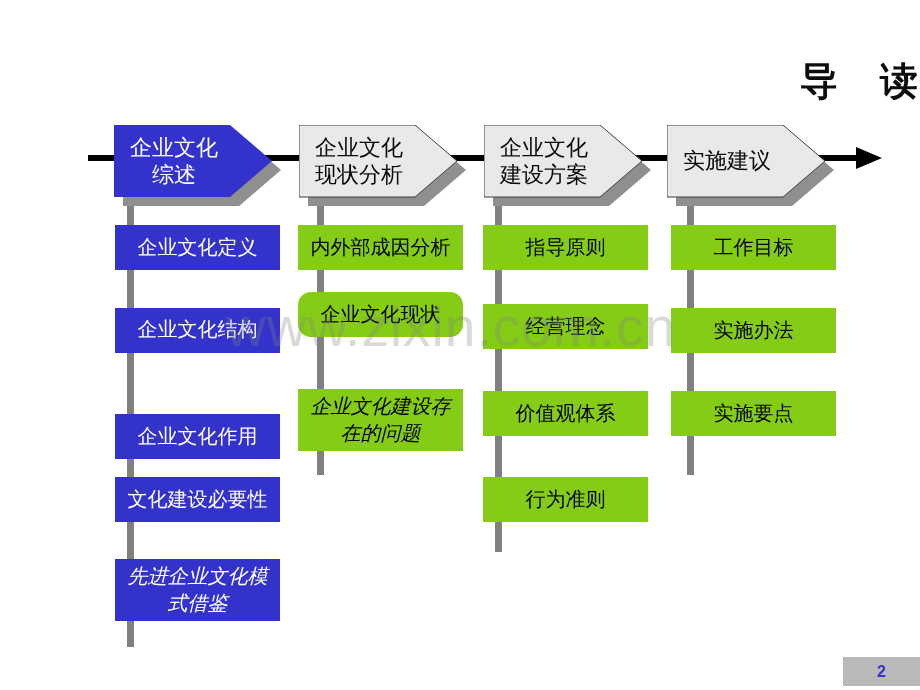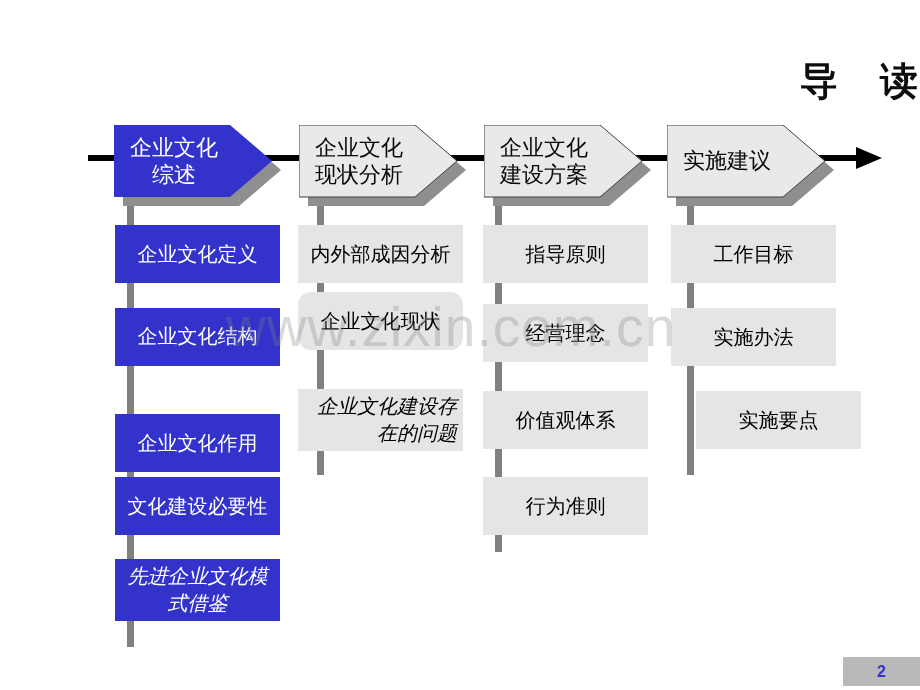--- a/index.html
+++ b/index.html
@@ -20,26 +20,26 @@
   .chev svg { position:absolute; left:0; top:0; }
   .chev-label {
     position:absolute; left:0; top:0; width:120px; height:72px;
     display:flex; align-items:center; justify-content:center; text-align:center;
     font-size:22px; line-height:1.25; white-space:pre-line; font-weight:500;
   }
   .chev-label.light { color:#ffffff; }
   .chev-label.dark { color:#0a0a0a; }
   .vline { position:absolute; width:7px; background:#808080; z-index:1; }
   .box {
-    position:absolute; width:165px; height:58px; z-index:2;
+    position:absolute; width:165px; height:45px; z-index:2;
     display:flex; align-items:center; justify-content:center; text-align:center;
     font-size:20px; line-height:1.35; padding:0 6px; box-sizing:border-box;
   }
   .box.blue { background:#3333cc; color:#ffffff; }
-  .box.gray { background:#e5e5e5; color:#000000;text-align:right; }
+  .box.gray { background:#84cc16; color:#000000; }
   .box.tall { height:62px;font-style:italic; }
   .watermark {
     position:absolute; left:226px; top:295px; z-index:6; pointer-events:none;
     font-size:55px; color:rgba(130,130,130,0.30); letter-spacing:1px; white-space:nowrap;
   }
   .footer {
     position:absolute; left:843px; top:657px; width:77px; height:29px;
     background:#b9b9b9; z-index:4; display:flex; align-items:center; justify-content:center;
     color:#3333cc; font-weight:bold; font-size:16px;
   }
@@ -104,21 +104,21 @@
   <div class="box gray" style="left:298px; top:292px;border-radius:13px;">企业文化现状</div>
   <div class="box gray tall" style="left:298px; top:389px;">企业文化建设存在的问题</div>
 
   <div class="box gray" style="left:483px; top:225px;">指导原则</div>
   <div class="box gray" style="left:483px; top:304px;">经营理念</div>
   <div class="box gray" style="left:483px; top:391px;">价值观体系</div>
   <div class="box gray" style="left:483px; top:477px;">行为准则</div>
 
   <div class="box gray" style="left:671px; top:225px;">工作目标</div>
   <div class="box gray" style="left:671px; top:308px;">实施办法</div>
-  <div class="box gray" style="left:696px; top:391px;">实施要点</div>
+  <div class="box gray" style="left:671px; top:391px;">实施要点</div>
 
   <div class="watermark">www.zixin.com.cn</div>
 
   <div class="footer">
     <span>2</span>
   </div>
 
 </div>
 
 </body></html>

